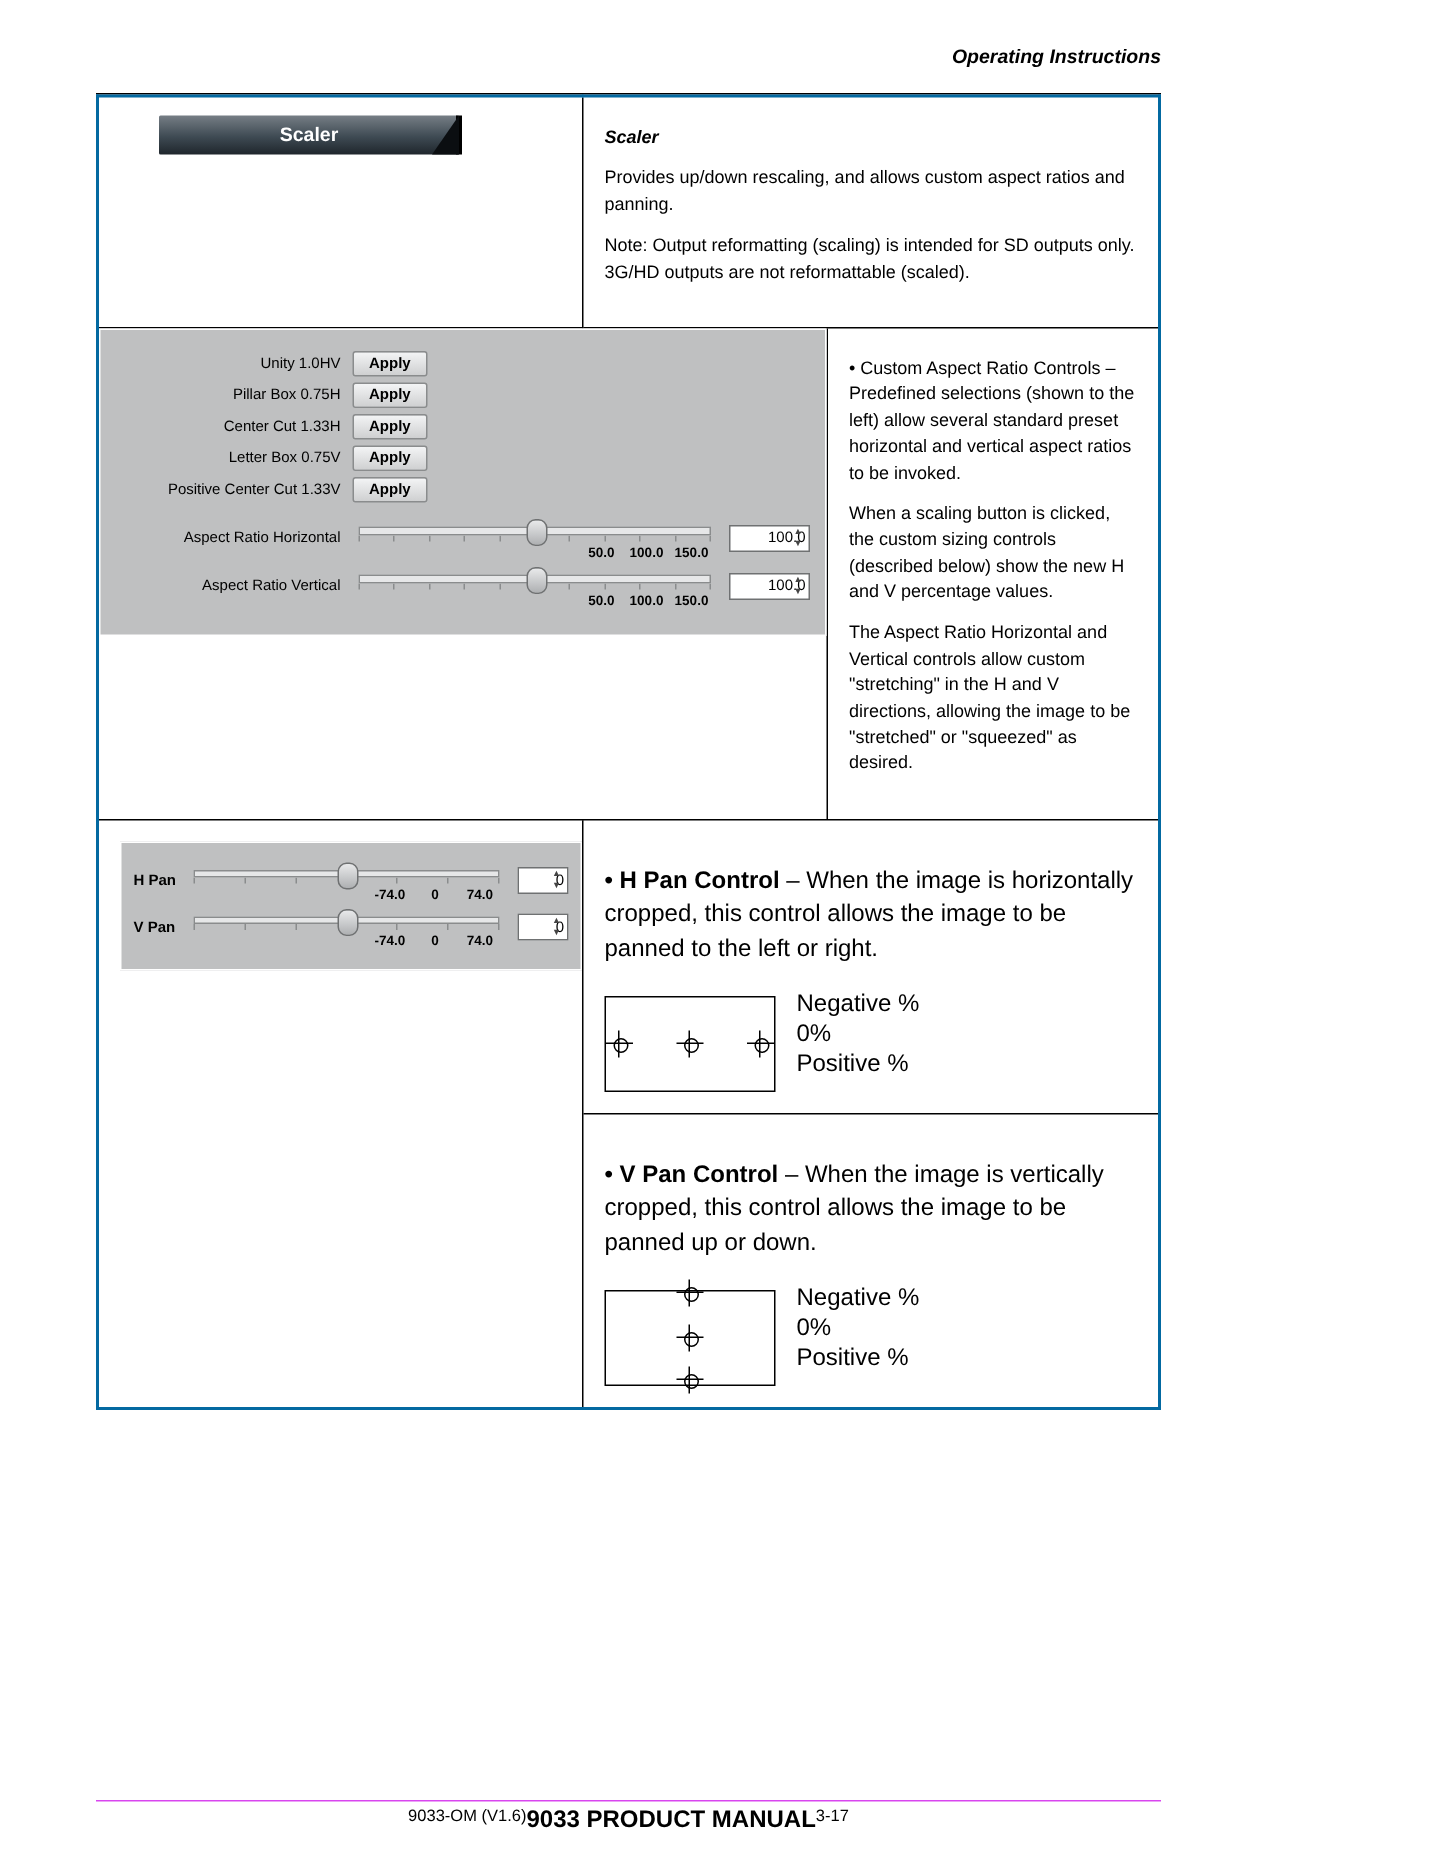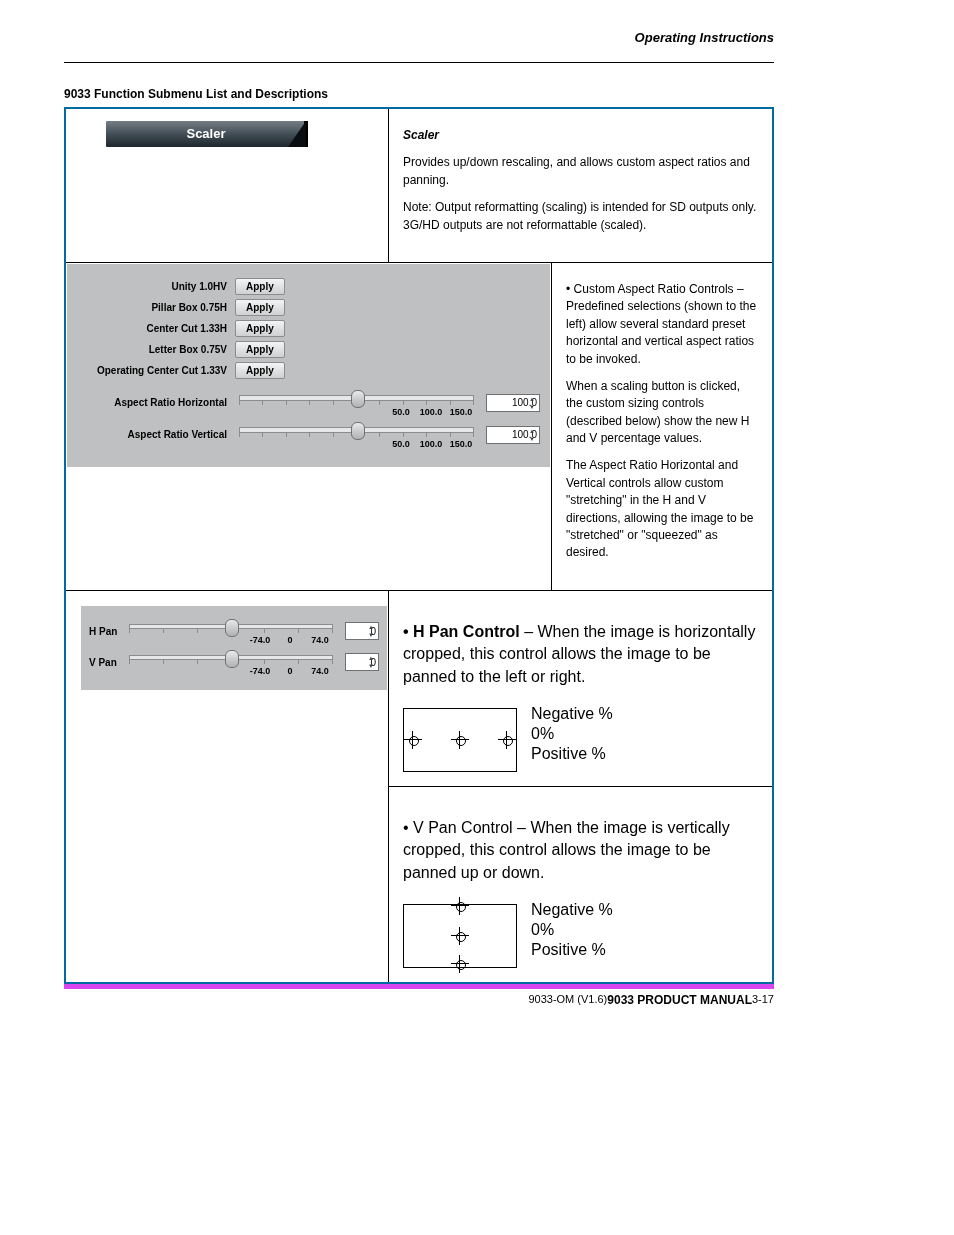--- a/index.html
+++ b/index.html
@@ -18,21 +18,21 @@
   .chip{width:200px;height:26px;line-height:26px;color:#fff;font-weight:bold;font-size:13px;position:relative;
         background:linear-gradient(180deg,#767e85 0%,#3e4a53 55%,#1f262c 100%);text-align:center;border-radius:1px}
   .chip:after{content:"";position:absolute;right:0;top:0;width:0;height:0;border-top:26px solid transparent;border-right:18px solid #0b0e11}
   .chip:before{content:"";position:absolute;right:-2px;top:0;width:4px;height:26px;background:#000}
   .desc{padding:18px 14px;font-size:12px;line-height:1.45}
   .desc p{margin:0 0 10px 0}
   .note{font-weight:normal}
   
   .panel-wide{background:#bfc0c1;border:1px solid #fff;padding:10px 10px 14px 10px}
   .panel-row{display:flex;align-items:center;margin:4px 0}
-  .lbl{width:150px;text-align:right;font-weight:bold;font-size:10px;padding-right:8px}
+  .lbl{width:150px;text-align:right;font-weight:normal;font-size:10px;padding-right:8px}
   .btn{display:inline-block;background:linear-gradient(180deg,#f3f4f5,#cfd0d1);border:1px solid #8a8c8d;border-radius:2px;
        padding:2px 10px;font-weight:bold;font-size:10px;cursor:pointer}
   .slider-wrap{flex:1;position:relative;padding-top:6px}
   .track{height:4px;background:#e6e7e8;border:1px solid #8a8c8d;margin:0 4px;position:relative}
   .ticks{display:flex;justify-content:flex-end;font-size:9px;font-weight:bold;margin:2px 2px 0 2px}
   .ticks span{min-width:30px;text-align:center}
   .thumb{position:absolute;top:-6px;width:12px;height:16px;border-radius:6px;background:linear-gradient(180deg,#e8e9ea,#aeb0b2);border:1px solid #6f7172}
   .spin{width:50px;height:16px;background:#fff;border:1px solid #6f7172;margin-left:8px;display:flex;align-items:center;justify-content:flex-end;padding-right:2px;position:relative;font-size:10px}
   .spin .ud{position:absolute;right:1px;top:1px;width:9px;height:14px;display:flex;flex-direction:column;justify-content:space-between;font-size:6px;line-height:6px;color:#444}
   .tickmarks{display:flex;justify-content:space-between;margin:0 4px}
@@ -49,34 +49,33 @@
   .cam-box{border:1px solid #000;width:112px;height:62px;position:relative;margin-top:4px}
   .cam-box.v{height:62px}
   .reticle{position:absolute;width:14px;height:14px}
   .reticle:before,.reticle:after{content:"";position:absolute;background:#000}
   .reticle:before{left:6px;top:-2px;width:1px;height:18px}
   .reticle:after{top:6px;left:-2px;height:1px;width:18px}
   .reticle .c{position:absolute;left:3px;top:3px;width:8px;height:8px;border:1px solid #000;border-radius:50%}
   .pan-grid{display:flex;gap:14px;align-items:flex-start}
   .pan-legend{line-height:20px}
   
-  .foot{border-top:5px solid #d946ef;padding-top:4px;display:flex;justify-content:flex-end;font-size:11px}
-  .foot .mid{font-weight:bold;font-size:12px}
+  .foot{margin-top:260px;border-top:1px solid #d946ef;padding-top:4px;display:flex;justify-content:center;font-size:11px}
+  .foot .mid{font-weight:bold;font-size:16px}
   .foot .r,.foot .l{font-size:11px}
 </style>
 </head>
 <body>
 
 <div class="page">
   <div class="hdr">
     <span class="hdr-right">Operating Instructions</span>
   </div>
   <div class="hdr-line"></div>
 
-  <div class="section-title">9033 Function Submenu List and Descriptions</div>
 
   <table class="tbl">
 
     <tbody>
         <tr>
       <td class="col-l">
         <div class="chip-wrap">
           <div class="chip">Scaler</div>
         </div>
       </td>
@@ -106,21 +105,21 @@
                   </div>
               <div class="panel-row">
                     <div class="lbl">Center Cut 1.33H</div>
                     <span class="btn">Apply</span>
                   </div>
               <div class="panel-row">
                     <div class="lbl">Letter Box 0.75V</div>
                     <span class="btn">Apply</span>
                   </div>
               <div class="panel-row">
-                    <div class="lbl">Operating Center Cut 1.33V</div>
+                    <div class="lbl">Positive Center Cut 1.33V</div>
                     <span class="btn">Apply</span>
                   </div>
 
               <div class="panel-row" style="margin-top:10px">
                 <div class="lbl">Aspect Ratio Horizontal</div>
                 <div class="slider-wrap">
                   <div class="track">
                         <div class="thumb" style="left:calc(50% - 6px)"></div>
                       </div>
                   <div class="tickmarks">
@@ -281,21 +280,21 @@
             <div class="pan-legend">
               <div>Negative %</div>
               <div>0%</div>
               <div>Positive %</div>
             </div>
           </div>
         </div>
         <div class="pan-sep"></div>
 
         <div class="pan-sec">
-          <p><span style="font-weight:normal">• V Pan Control</span>
+          <p><span style="font-weight:bold">• V Pan Control</span>
              <span> – When the image is vertically cropped, this control allows the image to be panned up or down.</span></p>
           <div class="pan-grid">
             <div class="cam-box v">
               <div class="reticle" style="left:49px;top:-6px">
                     <span class="c"></span>
                   </div>
               <div class="reticle" style="left:49px;top:24px">
                     <span class="c"></span>
                   </div>
               <div class="reticle" style="left:49px;top:52px">

